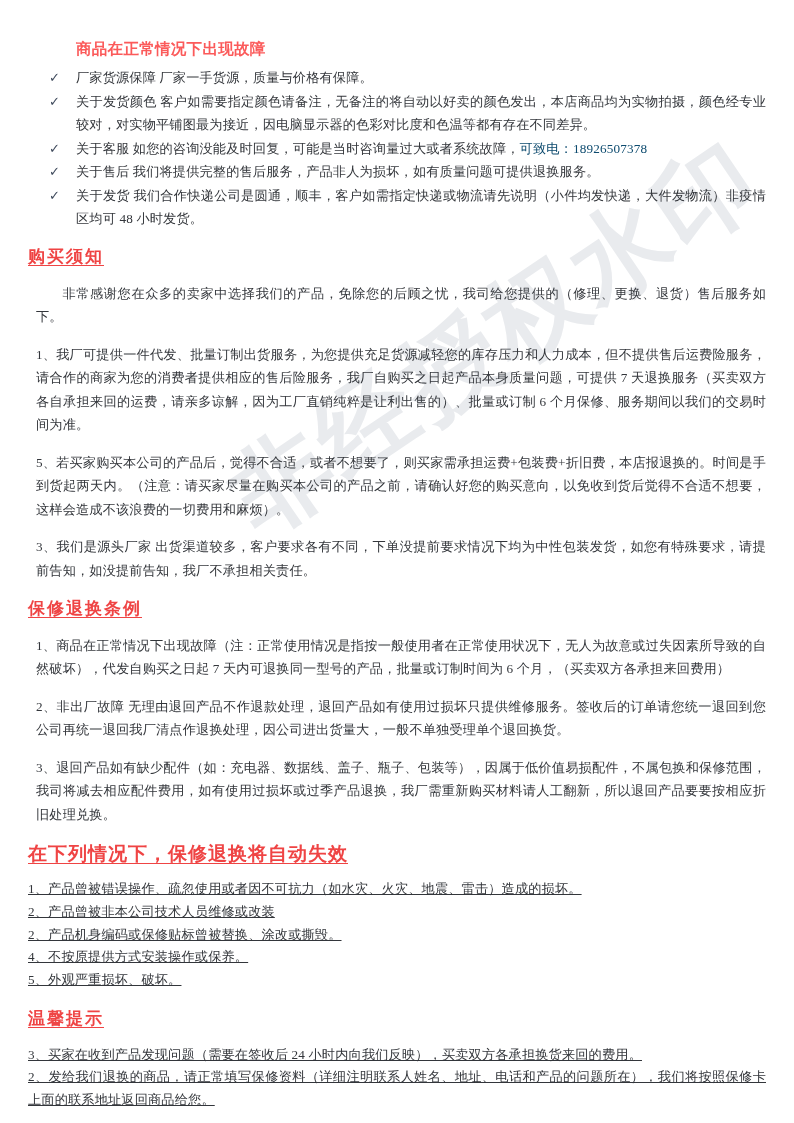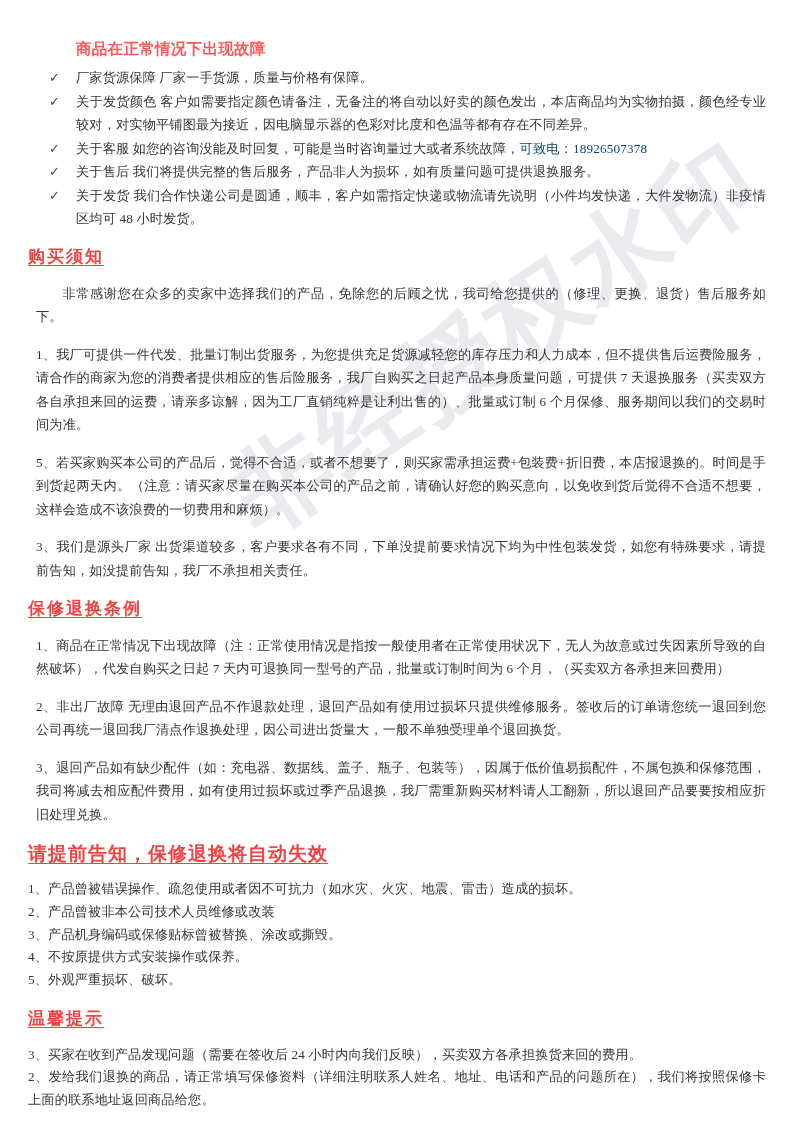--- a/index.html
+++ b/index.html
@@ -125,20 +125,21 @@
   .simple-list {
     margin: 0;
     padding: 0;
     list-style: none;
   }
   .simple-list li {
     font-size: 13.2px;
     line-height: 1.73;
     text-align: justify;
     letter-spacing: 0.15px;
+    text-decoration: underline;
   }
 
   .closing {
     font-size: 13.2px;
     line-height: 1.73;
     margin: 0;
     letter-spacing: 0.15px;
   }
 </style>
 </head>
@@ -183,26 +184,26 @@
     <p class="para">1、我厂可提供一件代发、批量订制出货服务，为您提供充足货源减轻您的库存压力和人力成本，但不提供售后运费险服务，请合作的商家为您的消费者提供相应的售后险服务，我厂自购买之日起产品本身质量问题，可提供 7 天退换服务（买卖双方各自承担来回的运费，请亲多谅解，因为工厂直销纯粹是让利出售的）、批量或订制 6 个月保修、服务期间以我们的交易时间为准。</p>
     <p class="para">5、若买家购买本公司的产品后，觉得不合适，或者不想要了，则买家需承担运费+包装费+折旧费，本店报退换的。时间是手到货起两天内。（注意：请买家尽量在购买本公司的产品之前，请确认好您的购买意向，以免收到货后觉得不合适不想要，这样会造成不该浪费的一切费用和麻烦）。</p>
     <p class="para tight">3、我们是源头厂家 出货渠道较多，客户要求各有不同，下单没提前要求情况下均为中性包装发货，如您有特殊要求，请提前告知，如没提前告知，我厂不承担相关责任。</p>
 
     <h2 class="section-heading heading-md">保修退换条例</h2>
 
     <p class="para">1、商品在正常情况下出现故障（注：正常使用情况是指按一般使用者在正常使用状况下，无人为故意或过失因素所导致的自然破坏），代发自购买之日起 7 天内可退换同一型号的产品，批量或订制时间为 6 个月，（买卖双方各承担来回费用）</p>
     <p class="para">2、非出厂故障 无理由退回产品不作退款处理，退回产品如有使用过损坏只提供维修服务。签收后的订单请您统一退回到您公司再统一退回我厂清点作退换处理，因公司进出货量大，一般不单独受理单个退回换货。</p>
     <p class="para tight">3、退回产品如有缺少配件（如：充电器、数据线、盖子、瓶子、包装等），因属于低价值易损配件，不属包换和保修范围，我司将减去相应配件费用，如有使用过损坏或过季产品退换，我厂需重新购买材料请人工翻新，所以退回产品要要按相应折旧处理兑换。</p>
 
-    <h2 class="section-heading heading-lg">请提前告知，保修退换将自动失效</h2>
+    <h2 class="section-heading heading-lg">在下列情况下，保修退换将自动失效</h2>
 
     <ul class="simple-list">
       <li>1、产品曾被错误操作、疏忽使用或者因不可抗力（如水灾、火灾、地震、雷击）造成的损坏。</li>
       <li>2、产品曾被非本公司技术人员维修或改装</li>
-      <li>3、产品机身编码或保修贴标曾被替换、涂改或撕毁。</li>
+      <li>2、产品机身编码或保修贴标曾被替换、涂改或撕毁。</li>
       <li>4、不按原提供方式安装操作或保养。</li>
       <li>5、外观严重损坏、破坏。</li>
     </ul>
 
     <h2 class="section-heading heading-md">温馨提示</h2>
 
     <ul class="simple-list">
       <li>3、买家在收到产品发现问题（需要在签收后 24 小时内向我们反映），买卖双方各承担换货来回的费用。</li>
       <li>2、发给我们退换的商品，请正常填写保修资料（详细注明联系人姓名、地址、电话和产品的问题所在），我们将按照保修卡上面的联系地址返回商品给您。</li>
     </ul>

